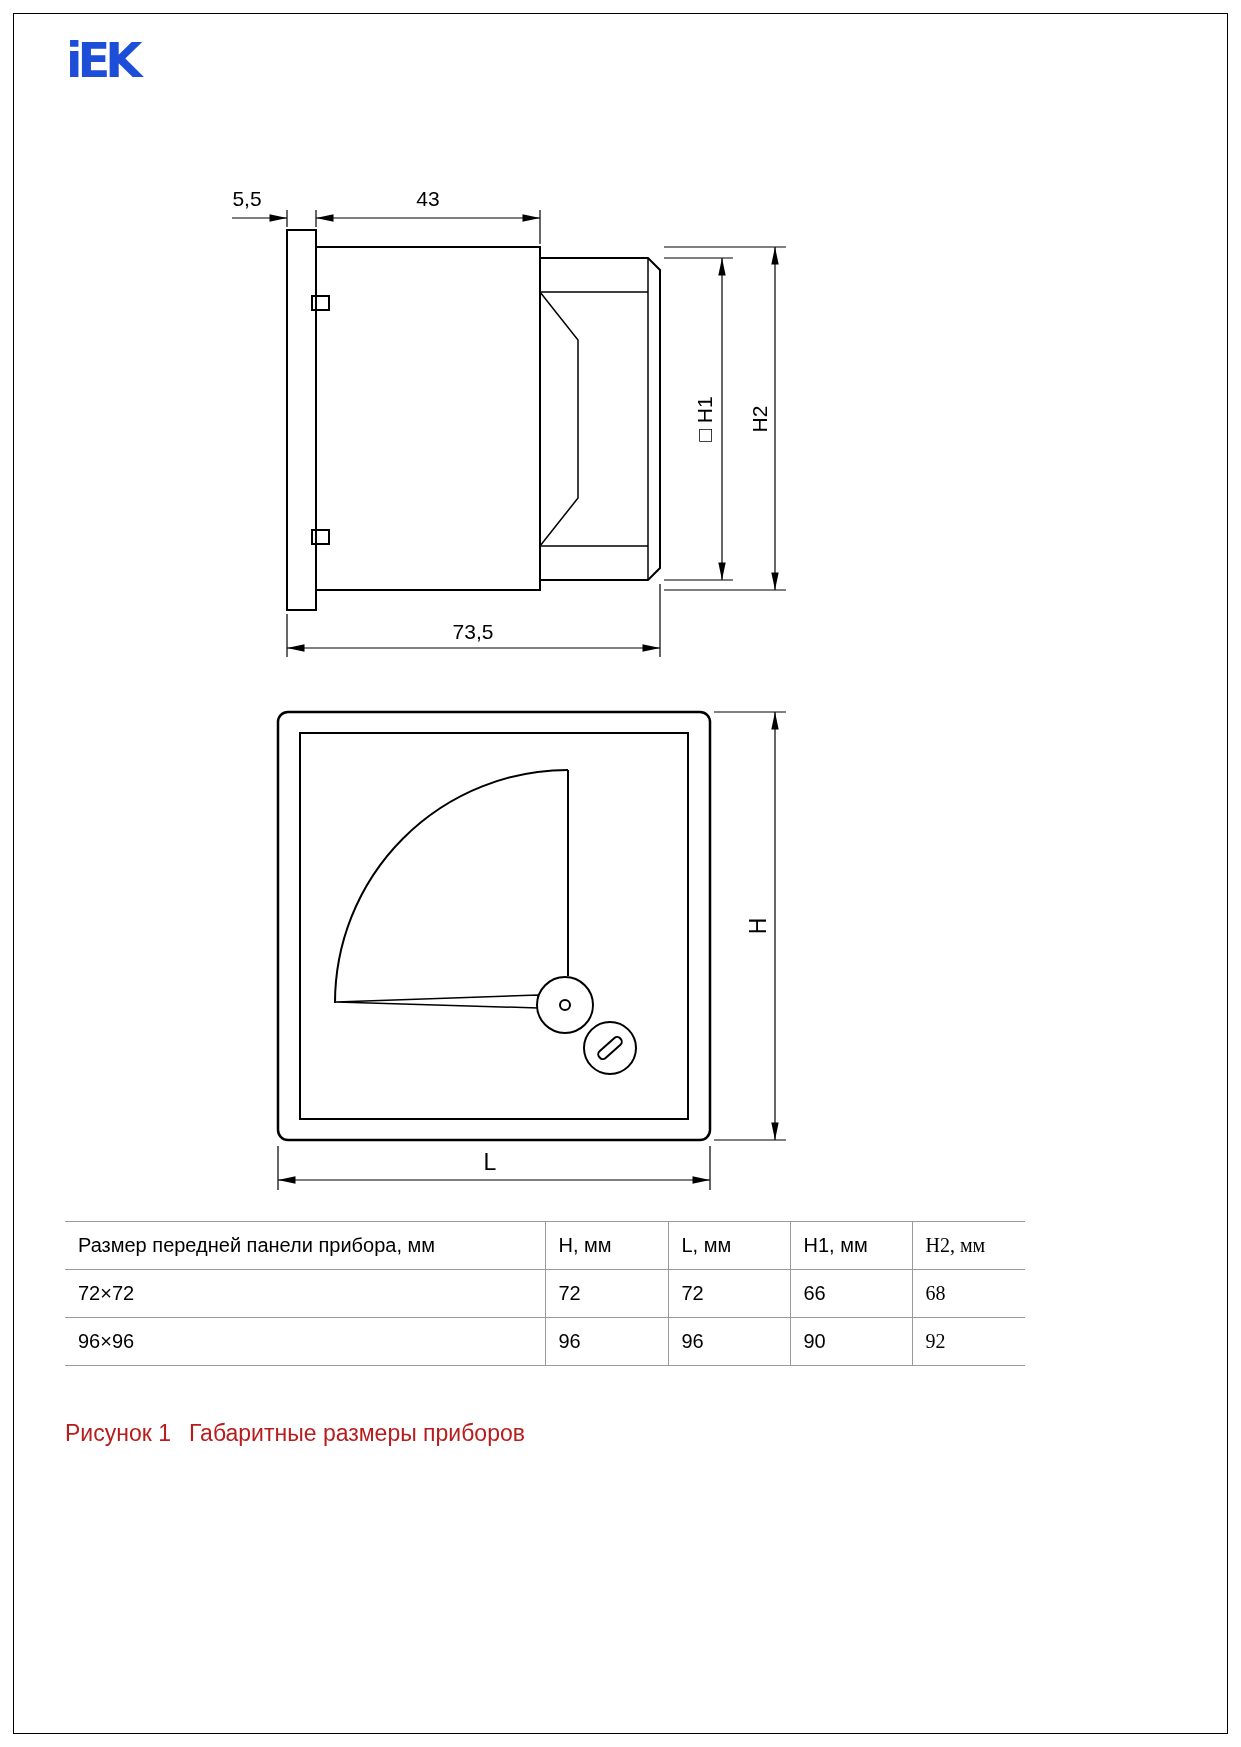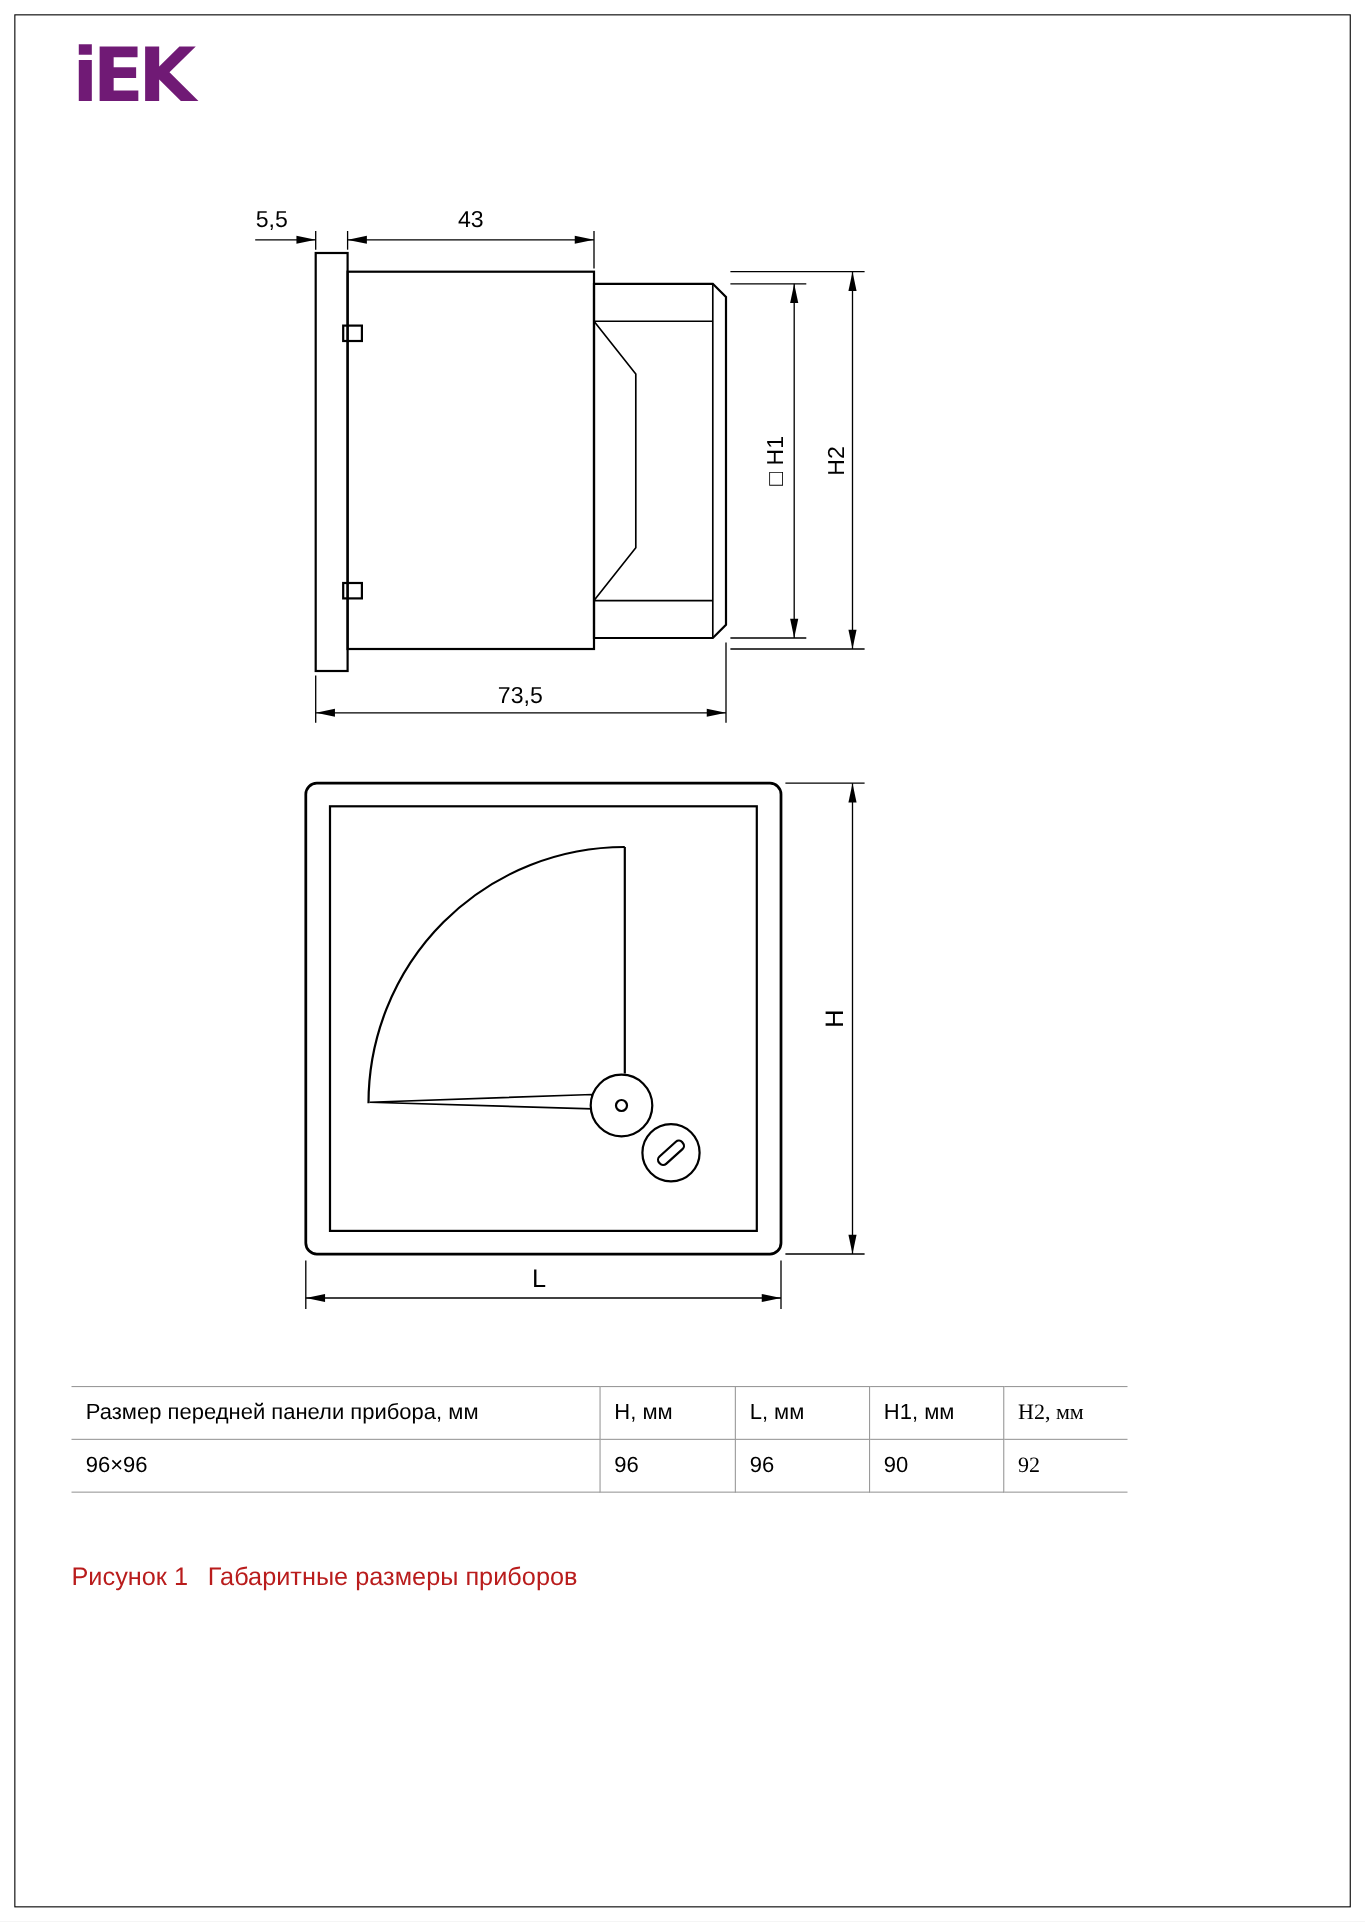--- a/index.html
+++ b/index.html
@@ -16,29 +16,29 @@
     position:absolute;
     left:13px; top:13px; right:13px; bottom:13px;
     border:1.5px solid #000;
     pointer-events:none;
   }
   .logo {
     position:absolute;
     left:66px; top:36px;
     font-family:"DejaVu Sans", sans-serif;
     font-weight:bold;
-    font-size:68px;
+    font-size:48px;
     letter-spacing:-5px;
-    color:#701a75;
+    color:#1d4ed8;
     line-height:1;
   }
   svg.drawing { position:absolute; overflow:visible; }
   .dims-table {
     position:absolute;
-    left:65px; top:1260px;
+    left:65px; top:1221px;
     width:960px;
     border-collapse:collapse;
     table-layout:fixed;
     font-size:20px;
   }
   .dims-table td {
     border:1px solid #9a9a9a;
     height:47px;
     padding:0 10px 0 13px;
     vertical-align:middle;
@@ -159,20 +159,27 @@
     </colgroup>
     <tbody>
       <tr>
         <td>Размер передней панели прибора, мм</td>
         <td>H, мм</td>
         <td>L, мм</td>
         <td>H1, мм</td>
         <td>H2, мм</td>
       </tr>
       <tr>
+        <td>72×72</td>
+        <td>72</td>
+        <td>72</td>
+        <td>66</td>
+        <td>68</td>
+      </tr>
+      <tr>
         <td>96×96</td>
         <td>96</td>
         <td>96</td>
         <td>90</td>
         <td>92</td>
       </tr>
     </tbody>
   </table>
 
   <div class="caption">

